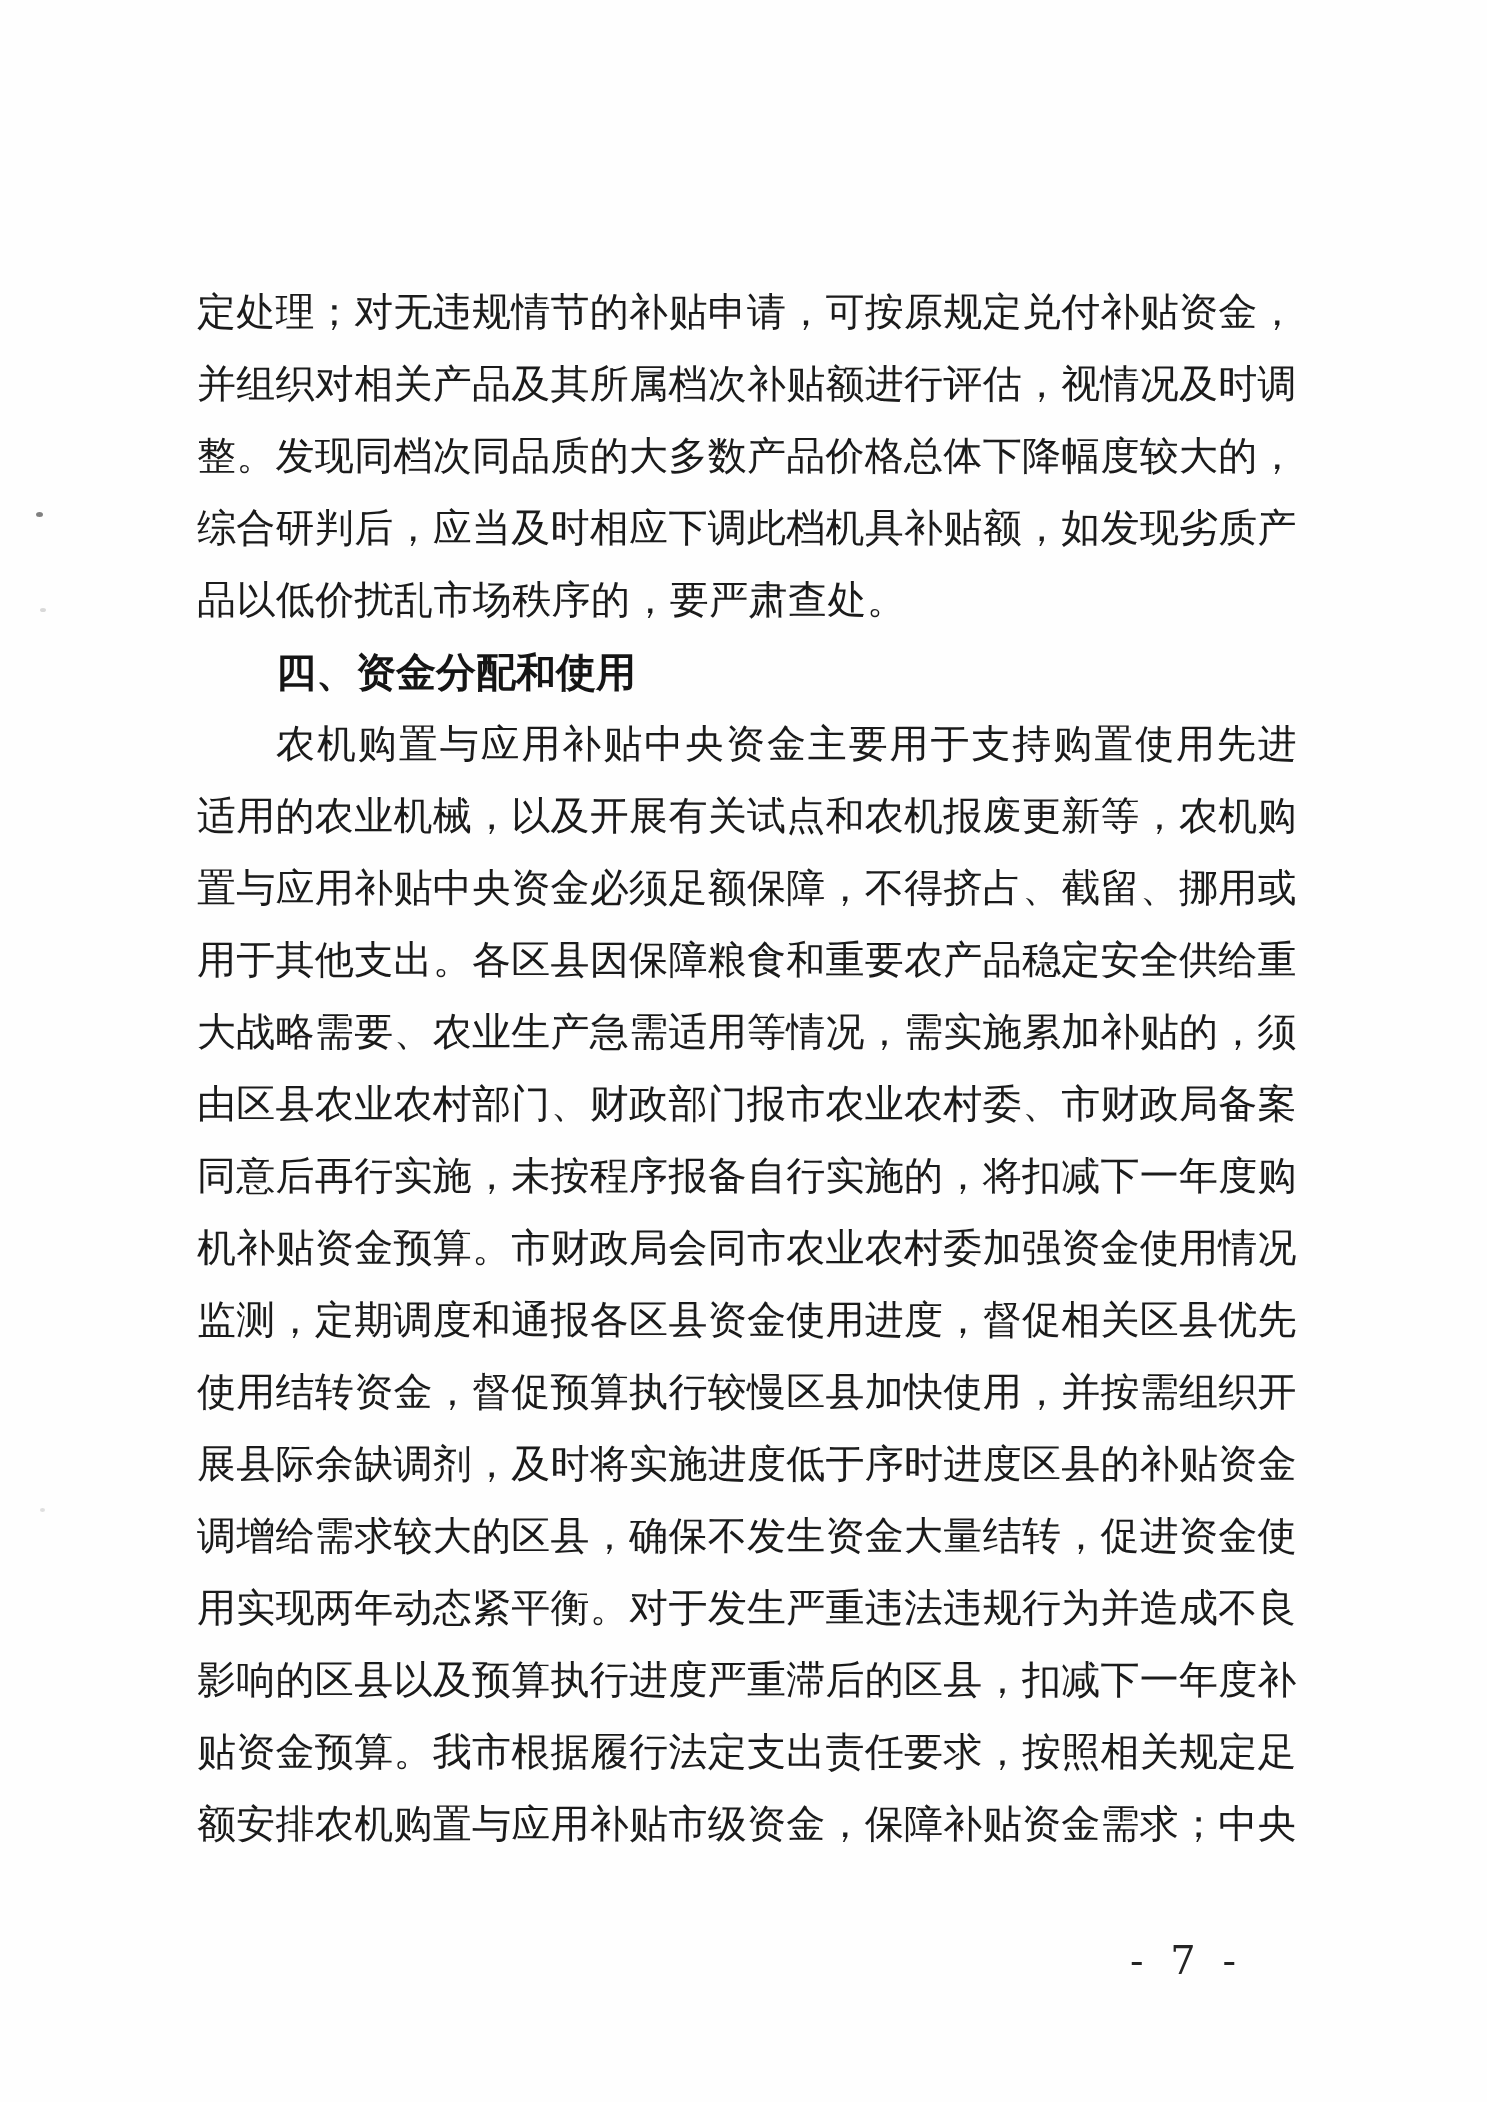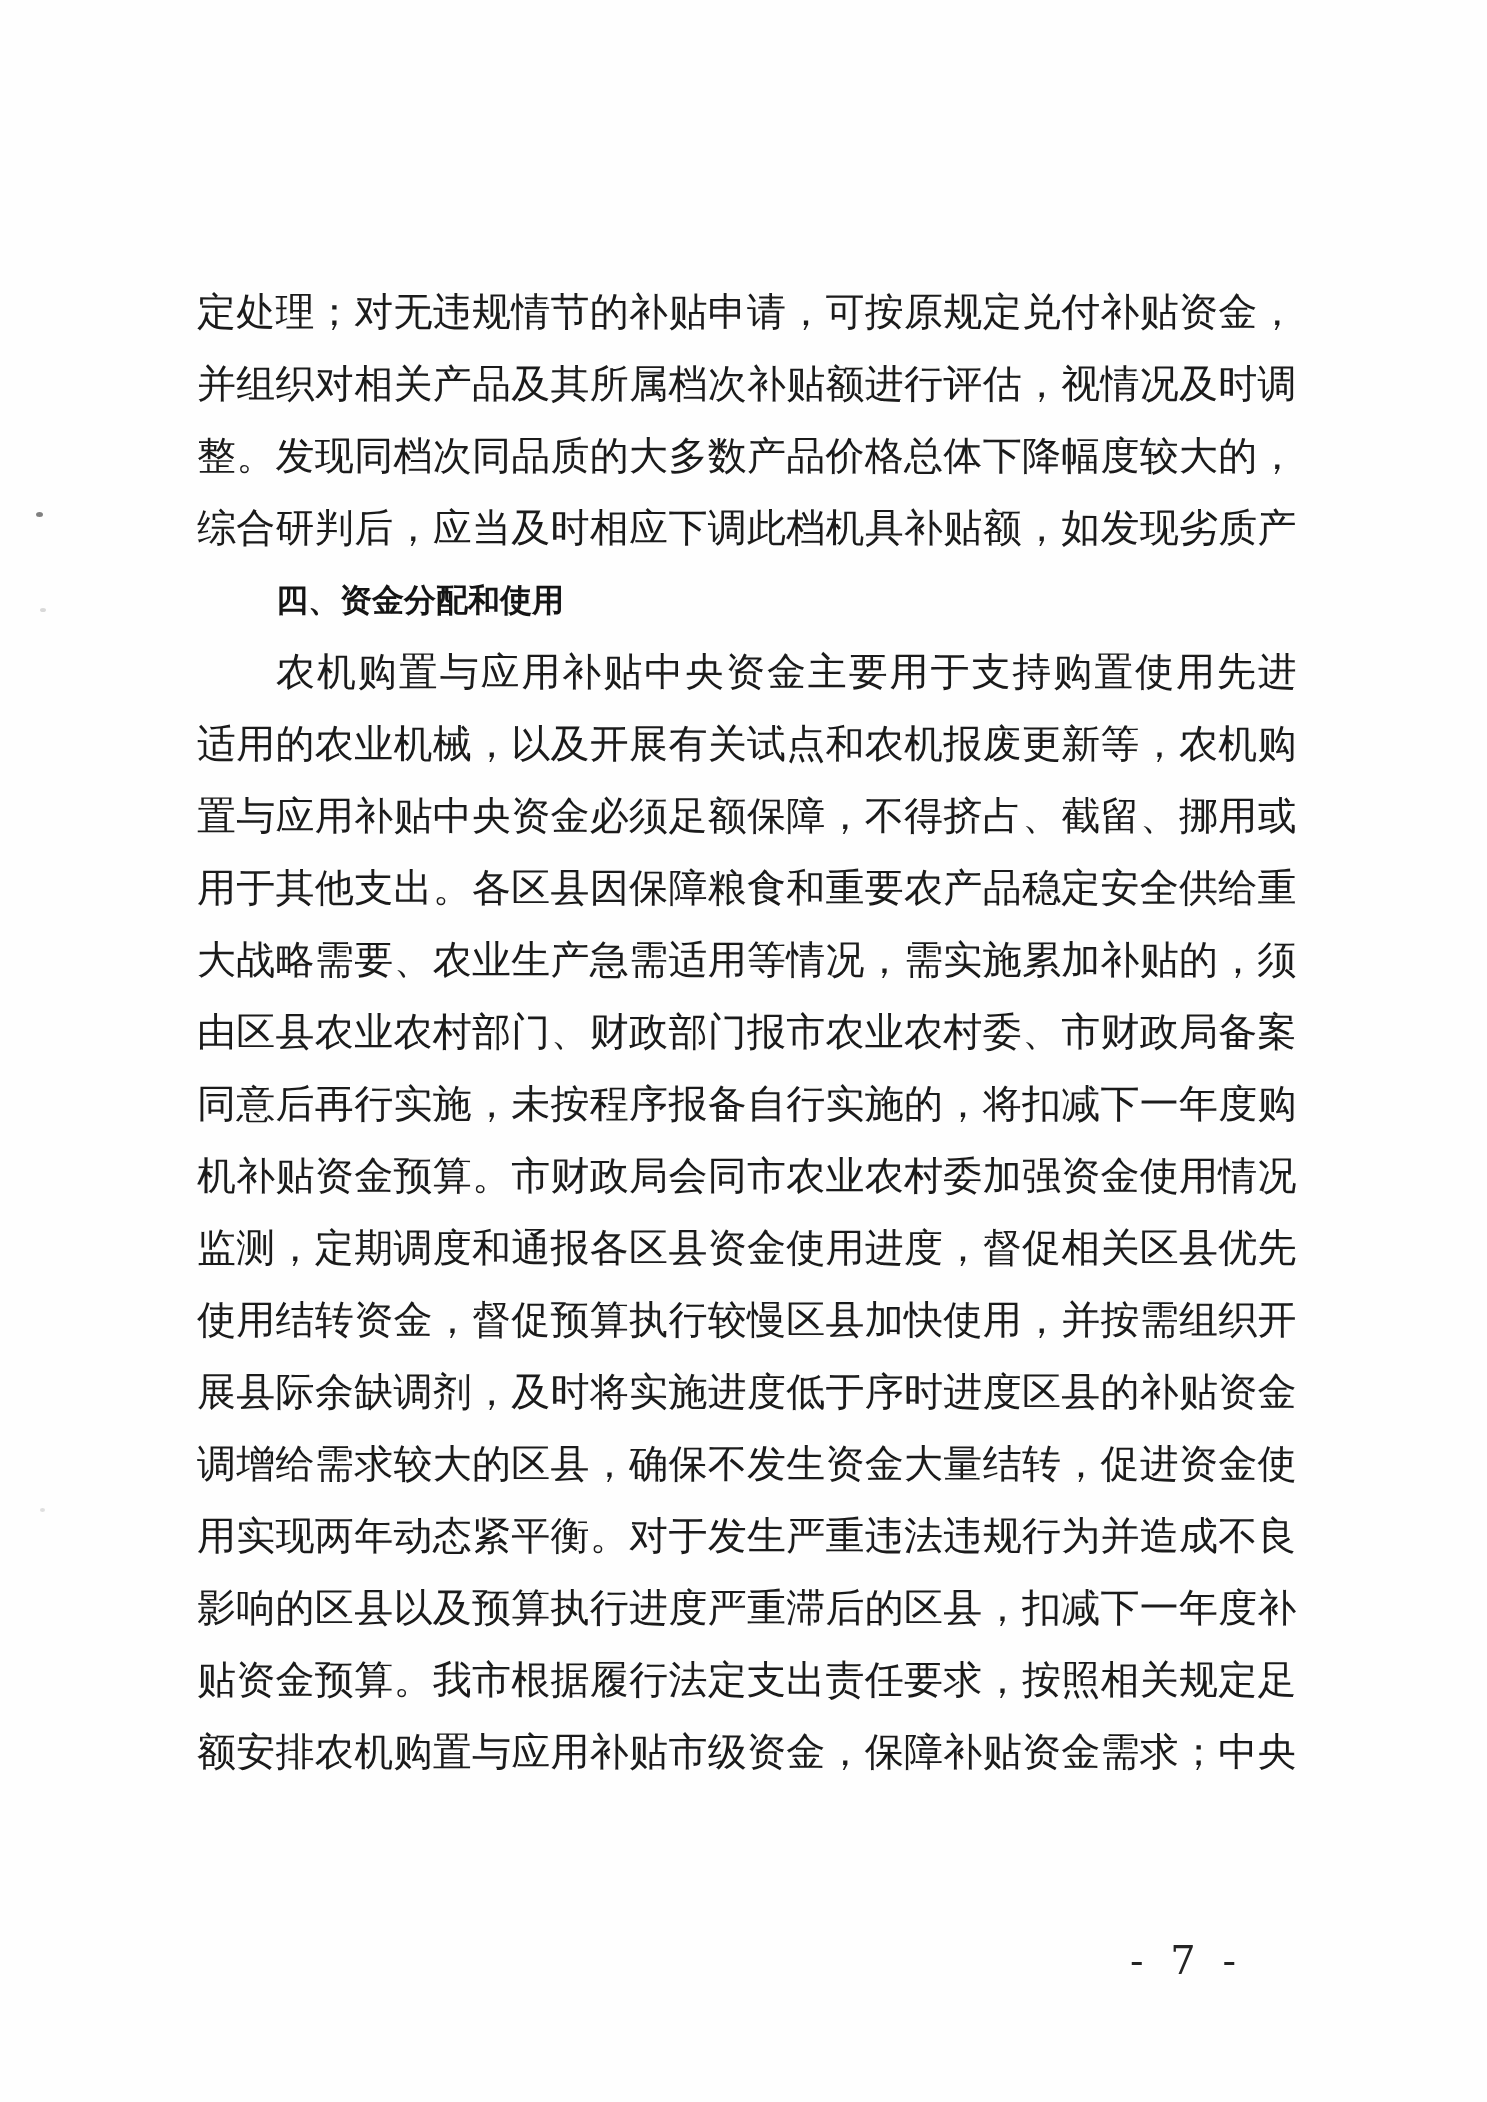--- a/index.html
+++ b/index.html
@@ -36,21 +36,21 @@
   }
   .line.justify span { display: block; }
   .line.indent { padding-left: 79px; }
   .line.plain {
     letter-spacing: 0.4px;
     white-space: nowrap;
   }
   .line.heading {
     font-family: "Liberation Sans", "DejaVu Sans", sans-serif;
     font-weight: 700;
-    font-size: 32px;
+    font-size: 40px;
     white-space: nowrap;
     color: #151515;
   }
   .page-number {
     position: absolute;
     left: 1130px;
     top: 1930px;
     height: 60px;
     line-height: 60px;
     font-size: 40px;
@@ -191,20 +191,21 @@
         <span>贴</span>
         <span>额</span>
         <span>，</span>
         <span>如</span>
         <span>发</span>
         <span>现</span>
         <span>劣</span>
         <span>质</span>
         <span>产</span>
       </div>
+      <div class="line plain">品以低价扰乱市场秩序的，要严肃查处。</div>
       <div class="line heading indent">四、资金分配和使用</div>
       <div class="line justify indent">
         <span>农</span>
         <span>机</span>
         <span>购</span>
         <span>置</span>
         <span>与</span>
         <span>应</span>
         <span>用</span>
         <span>补</span>

